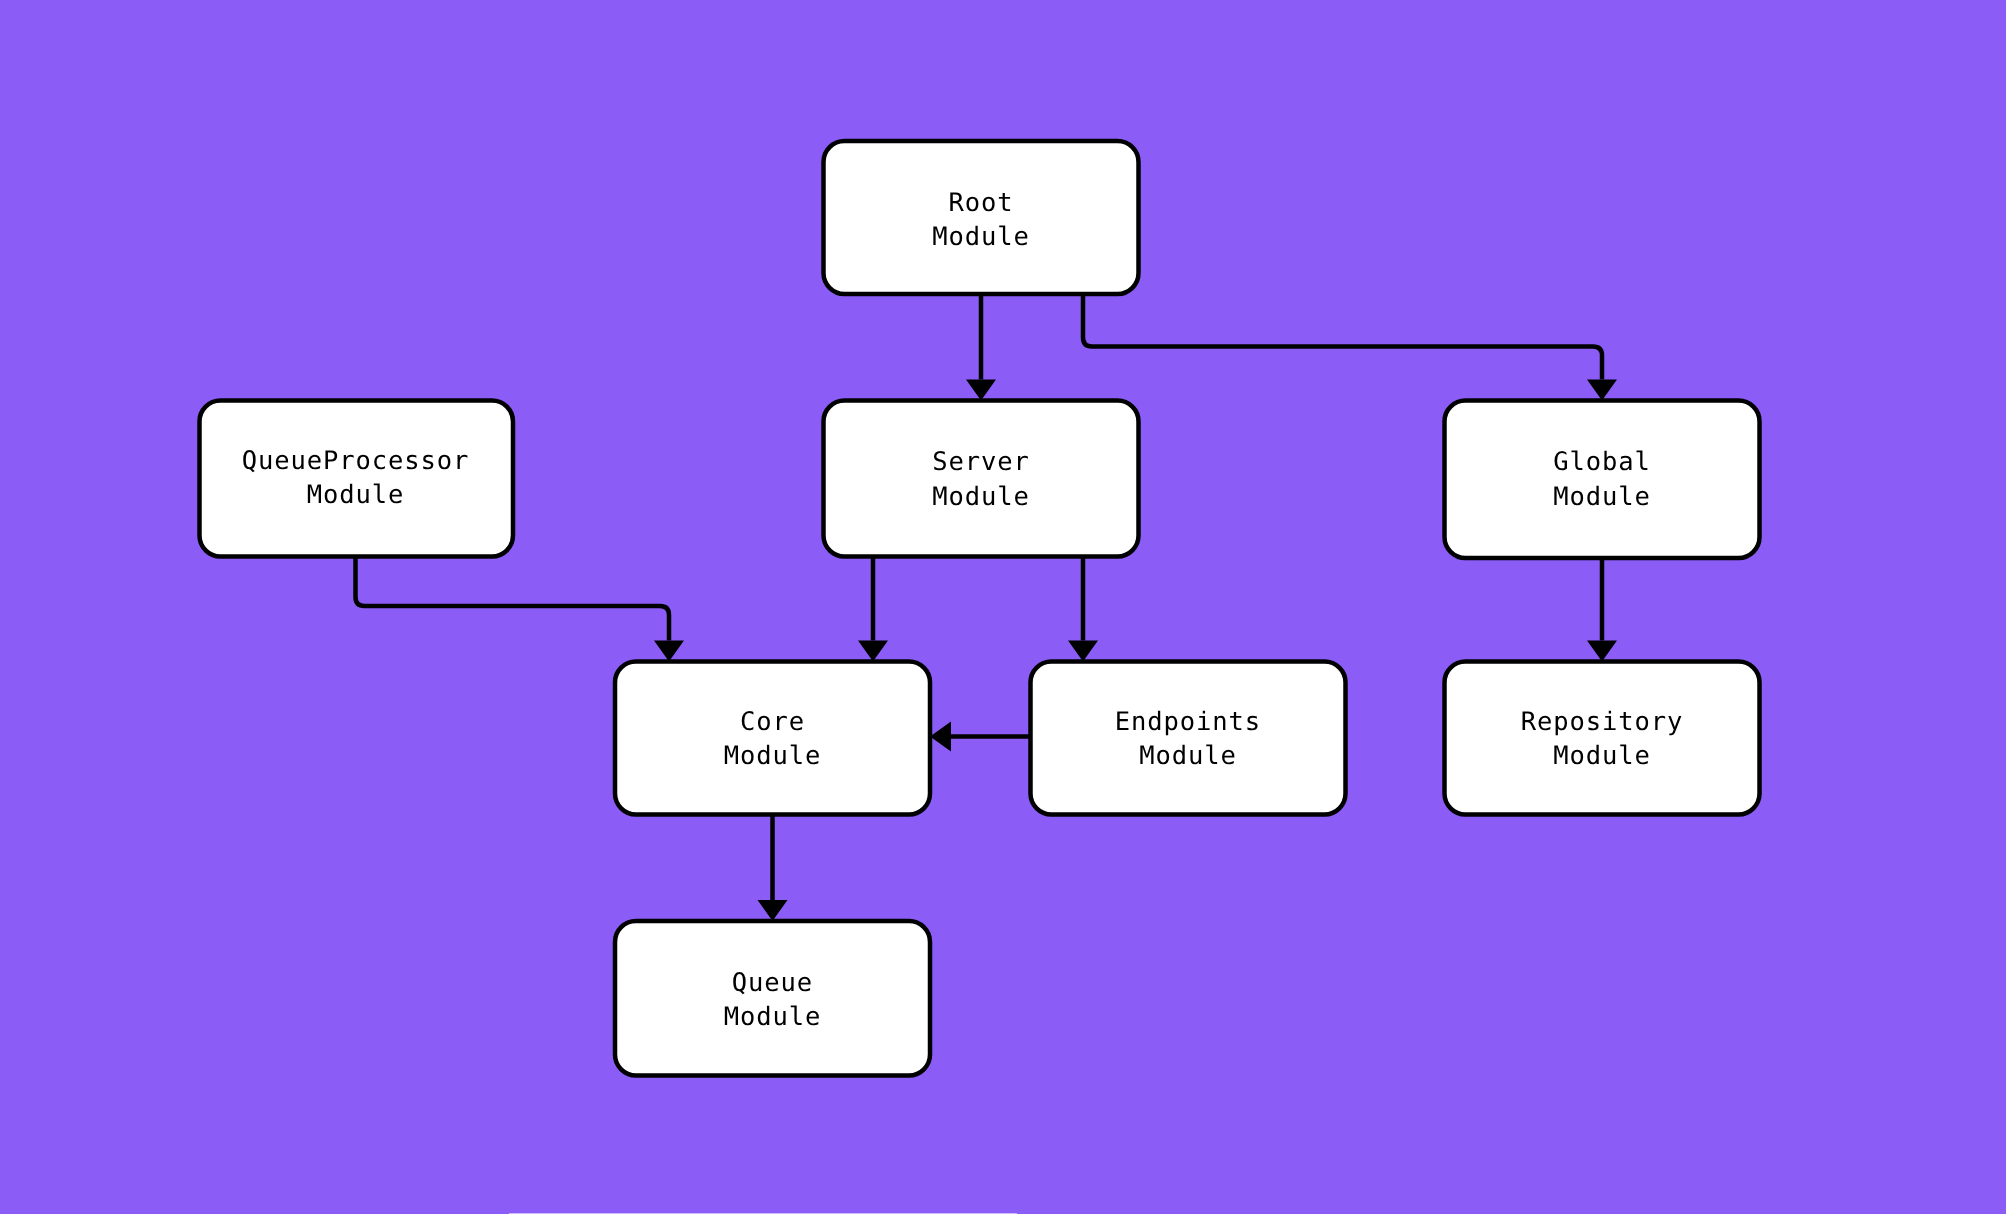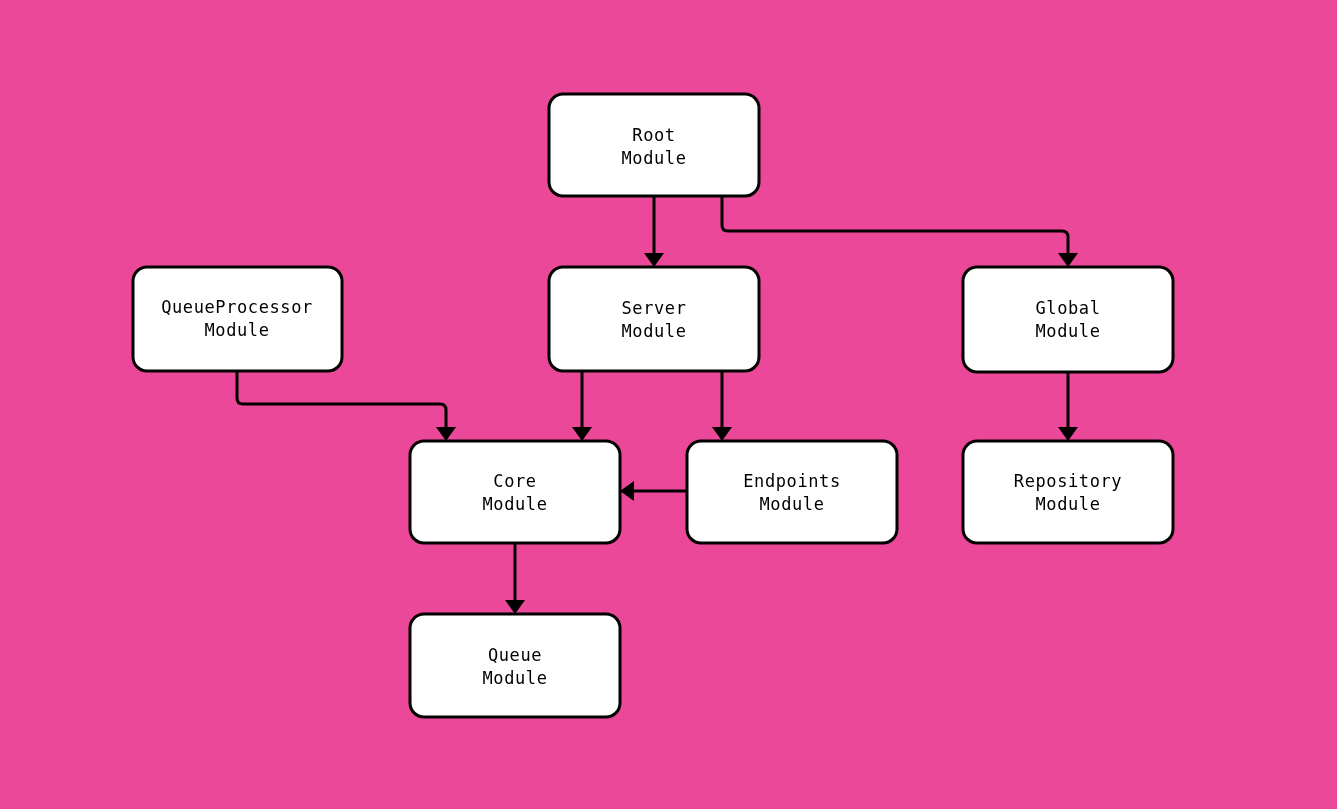--- a/index.html
+++ b/index.html
@@ -11,21 +11,21 @@
   body {
     width: 1337px;
     height: 809px;
     font-family: "DejaVu Sans Mono", "Liberation Mono", monospace;
     overflow: hidden;
   }
   #diagram-root {
     position: relative;
     width: 1337px;
     height: 809px;
-    background: #ec4899;
+    background: #8b5cf6;
   }
   svg#diagram-svg {
     display: block;
     width: 1337px;
     height: 809px;
   }
   .node-rect {
     fill: #ffffff;
     stroke: #000000;
     stroke-width: 3;

